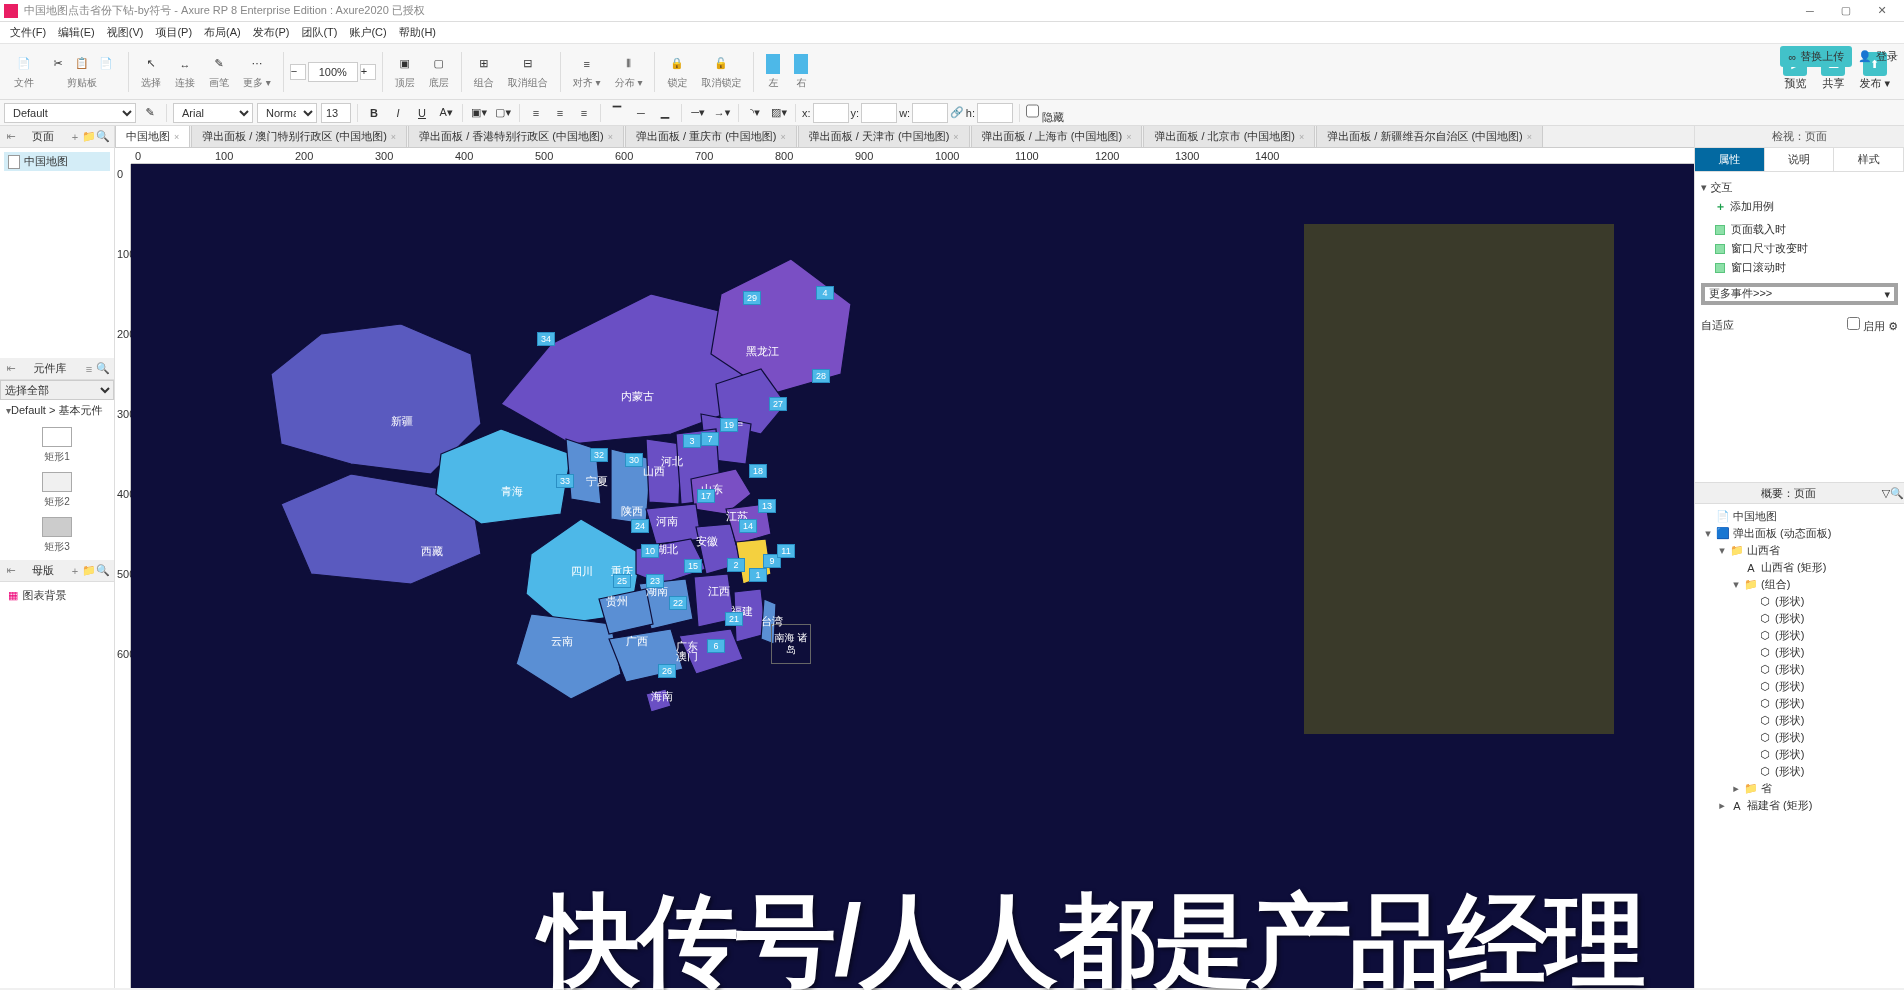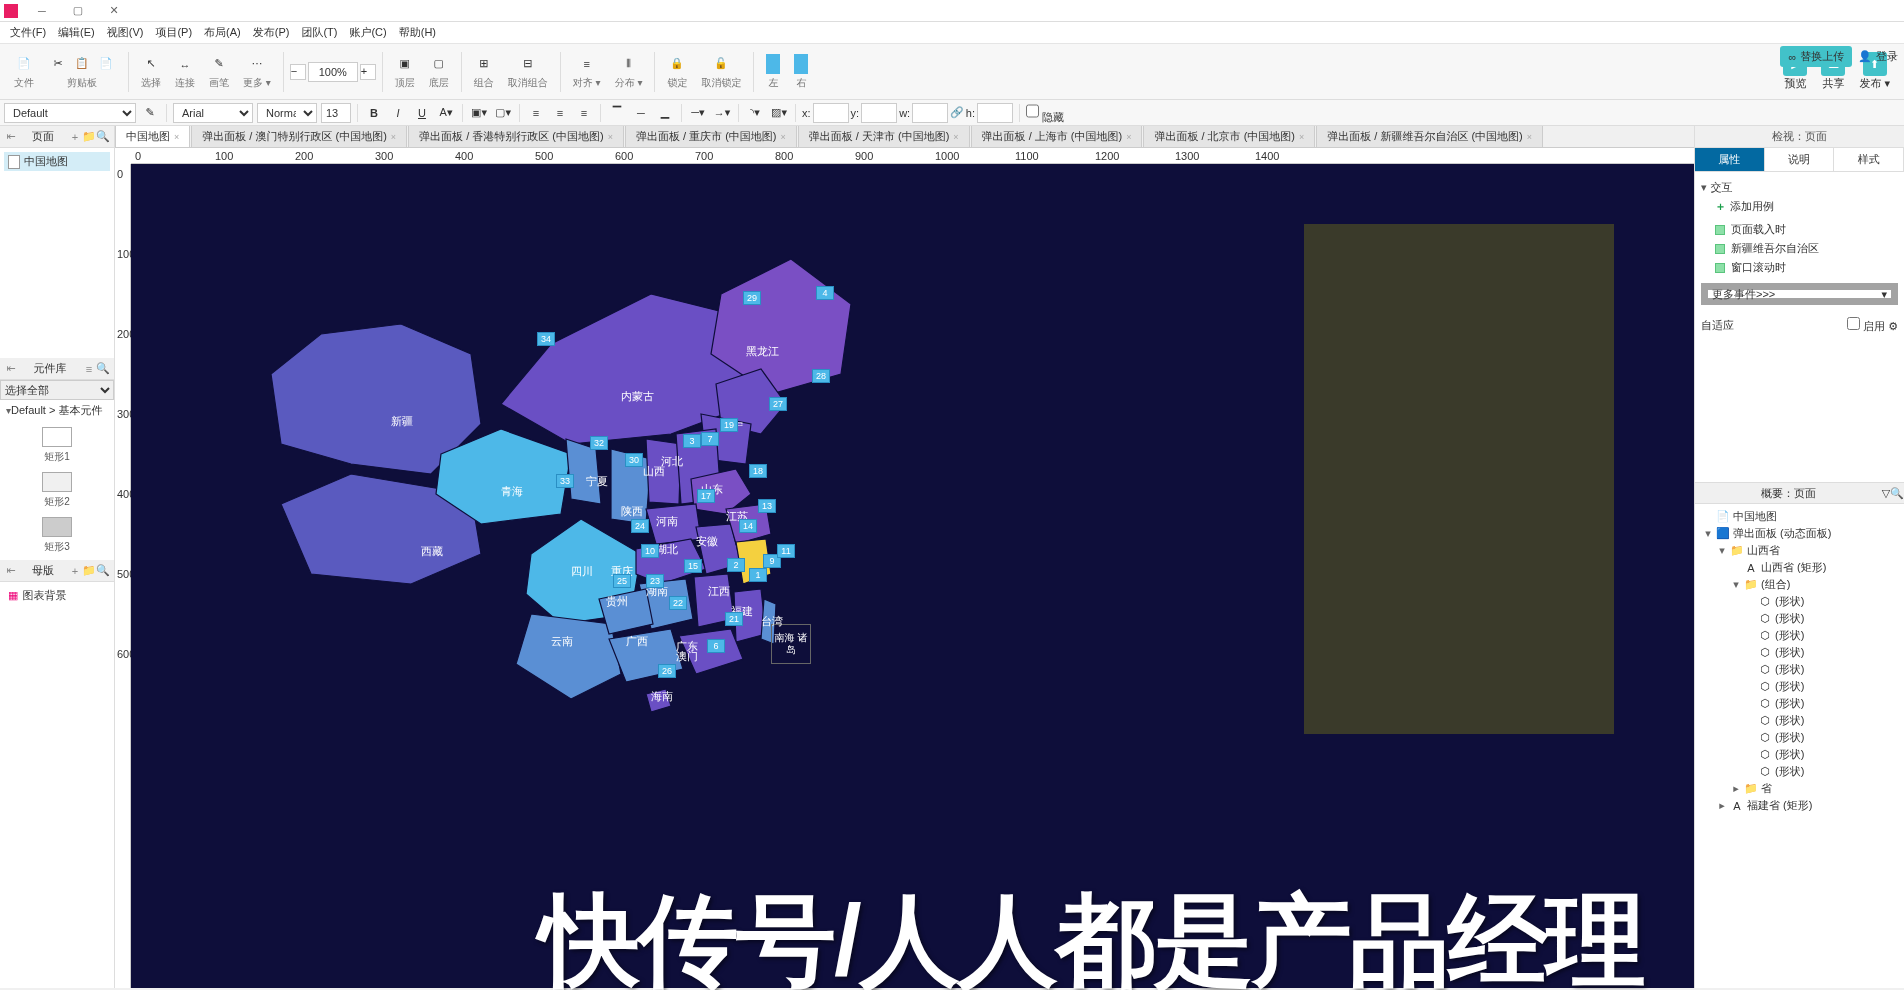--- a/index.html
+++ b/index.html
@@ -71,36 +71,37 @@
 .insp-hdr{height:22px;background:#f0f0f0;display:flex;align-items:center;justify-content:center;border-bottom:1px solid #ddd;color:#555}
 .insp-tabs{height:24px;display:flex;border-bottom:1px solid #ddd}
 .insp-tabs div{flex:1;display:flex;align-items:center;justify-content:center;border-right:1px solid #ddd}
 .insp-tabs .act{background:#0369a1;color:#fff}
 .insp-body{flex:0 0 310px;padding:6px;overflow:auto}
 .sect{margin-bottom:6px}
 .sect-h{color:#555;display:flex;align-items:center;gap:4px;padding:2px 0}
 .add-case{color:#1a9e4a;padding:2px 0 6px 14px;display:flex;align-items:center;gap:4px}
 .evt{padding:2px 0 2px 14px;color:#555;display:flex;align-items:center;gap:6px}
 .evt .eic{width:10px;height:10px;background:#8de0a8;border:1px solid #5ac47d}
-.more-evt{width:100%;height:22px;border:7px solid #a3a3a3;margin-top:6px;padding:0 4px;display:flex;align-items:center;justify-content:space-between;color:#666}
+.more-evt{width:100%;height:22px;border:4px solid #a3a3a3;margin-top:6px;padding:0 4px;display:flex;align-items:flex-end;justify-content:space-between;color:#666}
 .adapt{display:flex;align-items:center;justify-content:space-between;padding:6px 0;color:#555}
 .outline-hdr{height:22px;background:#f0f0f0;display:flex;align-items:center;justify-content:center;border-bottom:1px solid #ddd;border-top:1px solid #ddd;color:#555}
 .outline{flex:1;overflow:auto;padding:4px;font-size:11px}
 .ol-row{display:flex;align-items:center;gap:4px;padding:1px 0;white-space:nowrap}
 .ol-ind{display:inline-block}
 .ol-exp{width:10px;color:#666;text-align:center}
 .ol-ico{width:12px;height:12px;display:inline-flex;align-items:center;justify-content:center}
 .wm{position:absolute;left:540px;bottom:-20px;font-size:100px;font-weight:bold;color:#fff;white-space:nowrap;letter-spacing:-2px;pointer-events:none;text-shadow:2px 2px 4px rgba(0,0,0,0.5)}
 svg.prov{position:absolute;stroke:#0e0e3a;stroke-width:1.2}
 </style>
 </head>
 <body>
 
 <div class="titlebar">
   <div class="app-icon"></div>
+  <div class="title">中国地图点击省份下钻-by符号 - Axure RP 8 Enterprise Edition : Axure2020 已授权</div>
   <div class="wbtn">─</div>
   <div class="wbtn">▢</div>
   <div class="wbtn">✕</div>
 </div>
 
 <div class="menubar">
   <span>文件(F)</span>
   <span>编辑(E)</span>
   <span>视图(V)</span>
   <span>项目(P)</span>
@@ -521,21 +522,21 @@
             <div class="map-num" style="left: 594px; top: 448px;">21</div>
             <div class="map-num" style="left: 538px; top: 432px;">22</div>
             <div class="map-num" style="left: 515px; top: 410px;">23</div>
             <div class="map-num" style="left: 500px; top: 355px;">24</div>
             <div class="map-num" style="left: 482px; top: 410px;">25</div>
             <div class="map-num" style="left: 527px; top: 500px;">26</div>
             <div class="map-num" style="left: 638px; top: 233px;">27</div>
             <div class="map-num" style="left: 681px; top: 205px;">28</div>
             <div class="map-num" style="left: 612px; top: 127px;">29</div>
             <div class="map-num" style="left: 494px; top: 289px;">30</div>
-            <div class="map-num" style="left: 459px; top: 272px;">32</div>
+            <div class="map-num" style="left: 459px; top: 284px;">32</div>
             <div class="map-num" style="left: 425px; top: 310px;">33</div>
             <div class="map-num" style="left: 406px; top: 168px;">34</div>
           </div>
       </div>
     </div>
   </div>
 
   <div class="rightcol">
     <div class="insp-hdr">检视：页面</div>
     <div class="insp-tabs">
@@ -549,21 +550,21 @@
         <div class="add-case">
             <b style="color:#1a9e4a">＋</b>
             <span>添加用例</span>
           </div>
         <div class="evt">
             <span class="eic"></span>
             <span>页面载入时</span>
           </div>
         <div class="evt">
             <span class="eic"></span>
-            <span>新疆维吾尔自治区</span>
+            <span>窗口尺寸改变时</span>
           </div>
         <div class="evt">
             <span class="eic"></span>
             <span>窗口滚动时</span>
           </div>
         <div class="more-evt">
             <span>更多事件&gt;&gt;&gt;</span>
             <span>▾</span>
           </div>
       </div>

